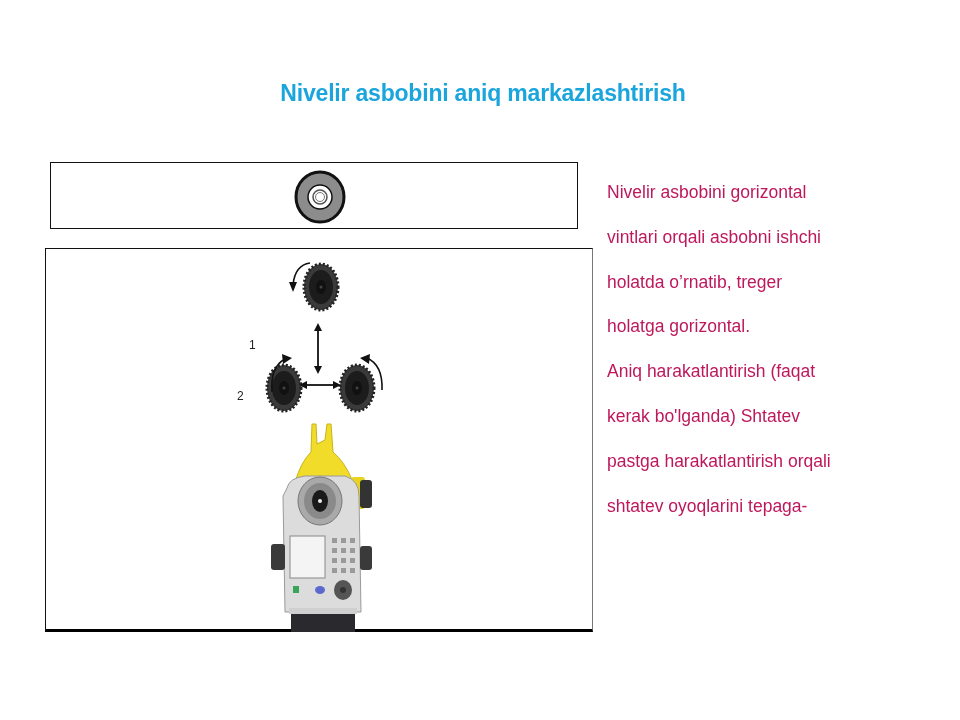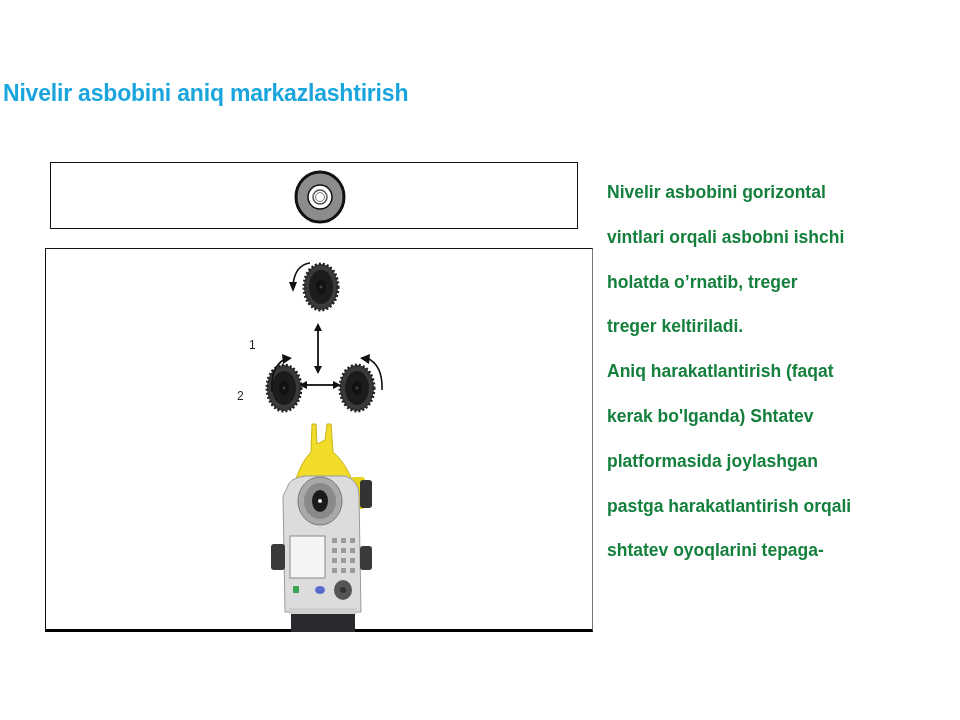--- a/index.html
+++ b/index.html
@@ -1,31 +1,31 @@
 <!DOCTYPE html>
 <html><head>
 <meta charset="utf-8">
 <style>
   html, body { margin:0; padding:0; }
   body { width:960px; height:720px; background:#ffffff; position:relative; overflow:hidden;
          font-family:"Liberation Sans", "DejaVu Sans", sans-serif; }
-  .title { position:absolute; left:0; width:960px; top:80px; text-align:left;
+  .title { position:absolute; left:0; width:960px; top:80px; text-align:center;
            font-size:23px; font-weight:bold; color:#1aa5dd; letter-spacing:-0.2px; }
   .title span { position:relative; left:3px; }
   .box-top { position:absolute; left:50px; top:162px; width:528px; height:67px;
              border:1.5px solid #111; box-sizing:border-box; background:#fff; }
   .box-main { position:absolute; left:45px; top:248px; width:548px; height:384px;
               border-left:1.5px solid #111; border-top:1.5px solid #111; border-right:1px solid #777;
               border-bottom:3px solid #000; box-sizing:border-box; background:#fff; }
   .bubble { position:absolute; left:293px; top:170px; width:54px; height:54px; }
   .screws { position:absolute; left:235px; top:255px; width:160px; height:160px; }
   .label-num { position:absolute; font-size:12px; color:#222; }
   .instrument { position:absolute; left:265px; top:422px; width:115px; height:210px; }
   .desc { position:absolute; left:607px; top:170px; width:330px; }
-  .desc p { margin:0; font-size:17.5px; line-height:44.8px; color:#15803d; white-space:nowrap;font-weight:bold; }
+  .desc p { margin:0; font-size:17.5px; line-height:44.8px; color:#be185d; white-space:nowrap; }
 </style>
 </head>
 <body>
 
 <div class="title"><span>Nivelir asbobini aniq markazlashtirish</span></div>
 
 <div class="box-top"></div>
 <svg class="bubble" viewBox="0 0 54 54">
   <ellipse cx="27" cy="27" rx="24" ry="25" fill="#8c8c8c" stroke="#111" stroke-width="3"></ellipse>
   <circle cx="27" cy="27" r="12" fill="#fff" stroke="#111" stroke-width="1.5"></circle>
@@ -119,19 +119,18 @@
   <ellipse cx="55" cy="168" rx="5" ry="4" fill="#5a6acc"></ellipse>
 
   <rect x="24" y="186" width="68" height="6" fill="#cfcfcf"></rect>
   <rect x="26" y="192" width="64" height="18" fill="#2a2a2e"></rect>
 </svg>
 
 <div class="desc">
   <p>Nivelir asbobini  gorizontal</p>
   <p>vintlari orqali asbobni ishchi</p>
   <p>holatda o’rnatib,  treger</p>
-  <p>treger keltiriladi.</p>
+  <p>holatga gorizontal.</p>
   <p>Aniq harakatlantirish (faqat</p>
   <p>kerak bo'lganda) Shtatev</p>
-  <p>platformasida joylashgan</p>
   <p>pastga harakatlantirish orqali</p>
   <p>shtatev oyoqlarini tepaga-</p>
 </div>
 
 </body></html>

